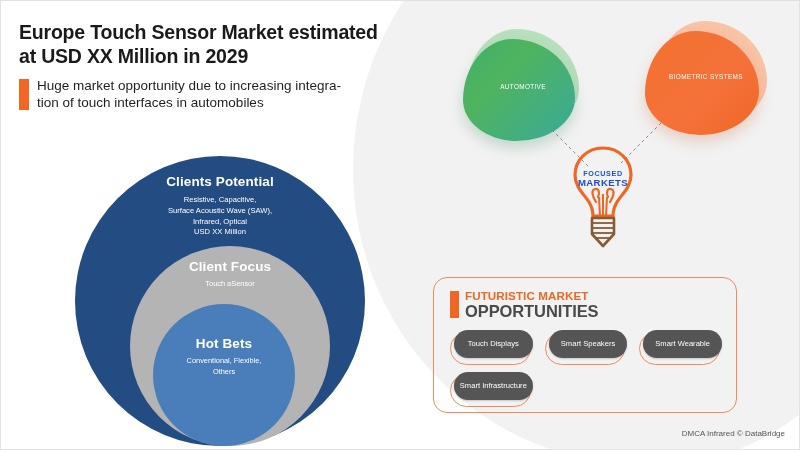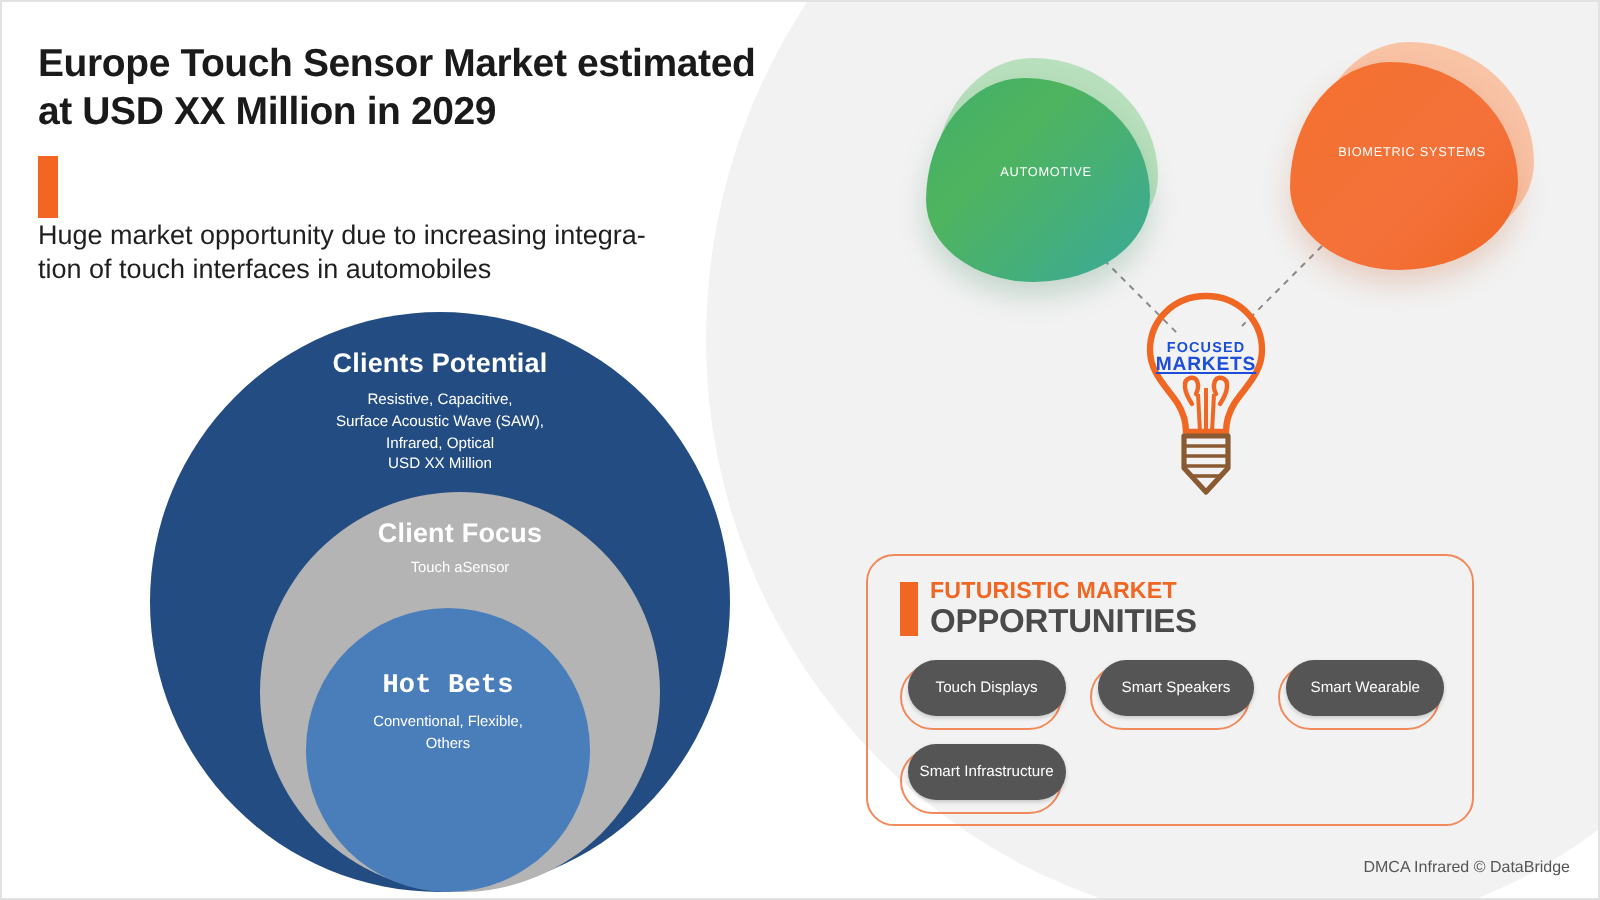--- a/index.html
+++ b/index.html
@@ -47,23 +47,22 @@
     font-size: 19.5px;
     font-weight: bold;
     line-height: 1.22;
     color: #1a1a1a;
     letter-spacing: -0.2px;
     margin: 0;
     white-space: pre-line;
   }
   .subhead-row {
     display: flex;
-    align-items: flex-start;
+    align-items: center;
     margin-top: 8px;
-    flex-direction: column;
   }
   .accent-bar {
     flex: 0 0 auto;
     width: 10px;
     height: 31px;
     background: #f26522;
     margin-right: 8px;
     margin-top: 1px;
   }
   .subtitle {
@@ -103,21 +102,21 @@
     width: 142px; height: 142px;
     background: #4a7ebb;
   }
   .ring-label {
     font-size: 13.5px;
     font-weight: bold;
     letter-spacing: 0.1px;
   }
   .ring-outer .ring-label { margin-top: 18px; }
   .ring-mid .ring-label { margin-top: 13px; }
-  .ring-inner .ring-label { margin-top: 32px; font-family: Liberation Mono, monospace; }
+  .ring-inner .ring-label { margin-top: 32px; }
   .ring-desc {
     font-size: 7.6px;
     line-height: 1.42;
     margin-top: 6px;
     padding: 0 14px;
     white-space: pre-line;
   }
   .ring-mid .ring-desc { font-size: 7.4px; margin-top: 5px; }
   .ring-inner .ring-desc { font-size: 7.4px; margin-top: 5px; }
 
@@ -178,21 +177,21 @@
   }
   .bulb-text {
     position: absolute;
     left: 0; top: 26px;
     width: 72px;
     text-align: center;
     color: #1d4ed8;
     line-height: 1.0;
   }
   .bulb-text .l1 { font-size: 7.2px; font-weight: bold; letter-spacing: 0.6px; display:block; }
-  .bulb-text .l2 { font-size: 9.6px; font-weight: bold; letter-spacing: 0.4px; display:block; margin-top: 1px; text-decoration: underline; }
+  .bulb-text .l2 { font-size: 9.6px; font-weight: bold; letter-spacing: 0.4px; display:block; margin-top: 1px; }
 
   
   .opp-card {
     position: absolute;
     left: 432px;
     top: 276px;
     width: 304px;
     height: 136px;
     border: 1px solid #f08a5a;
     border-radius: 14px;

